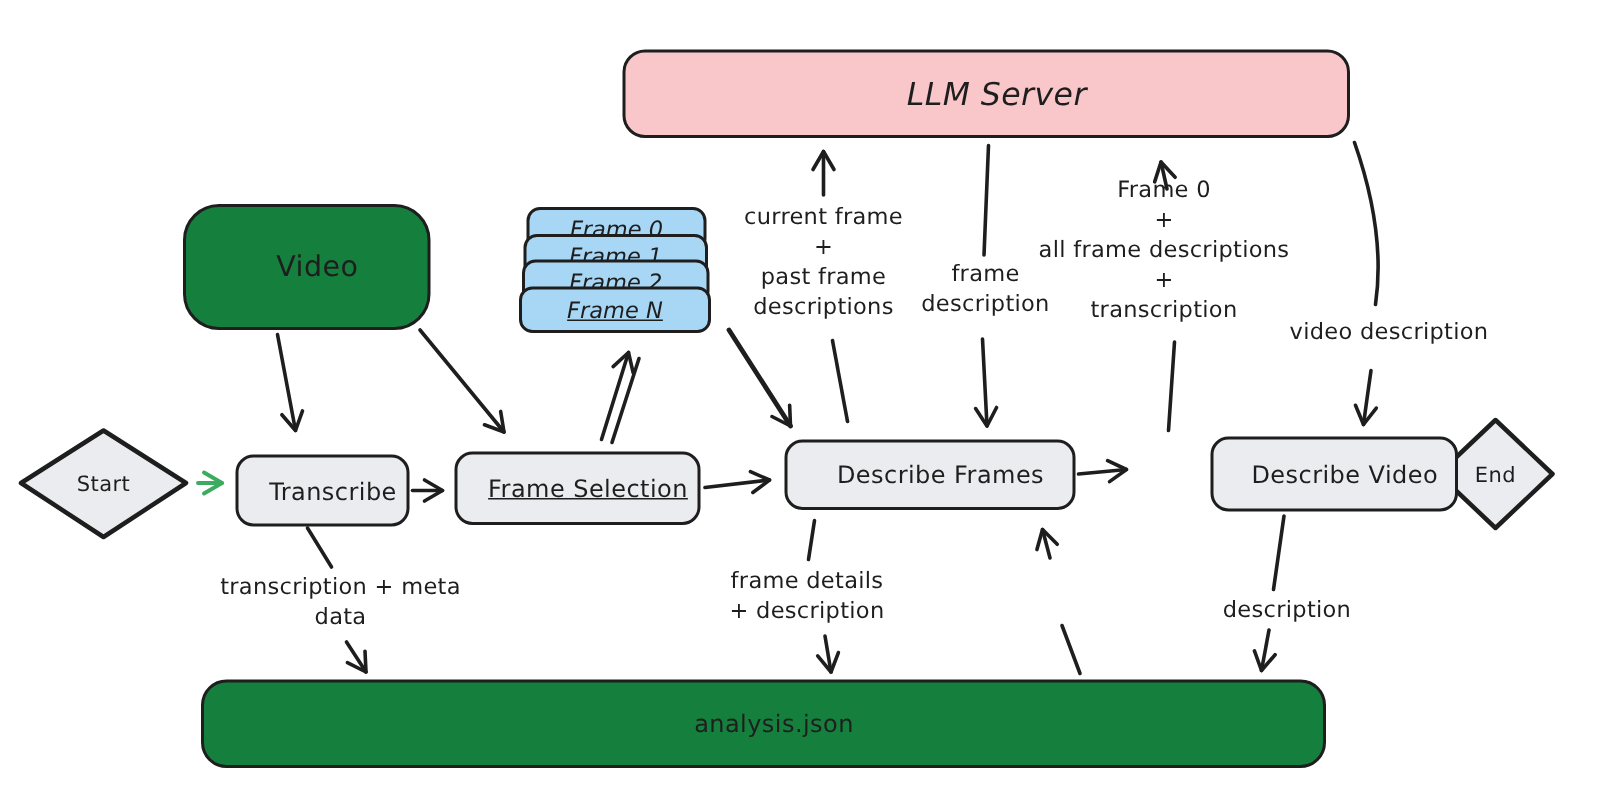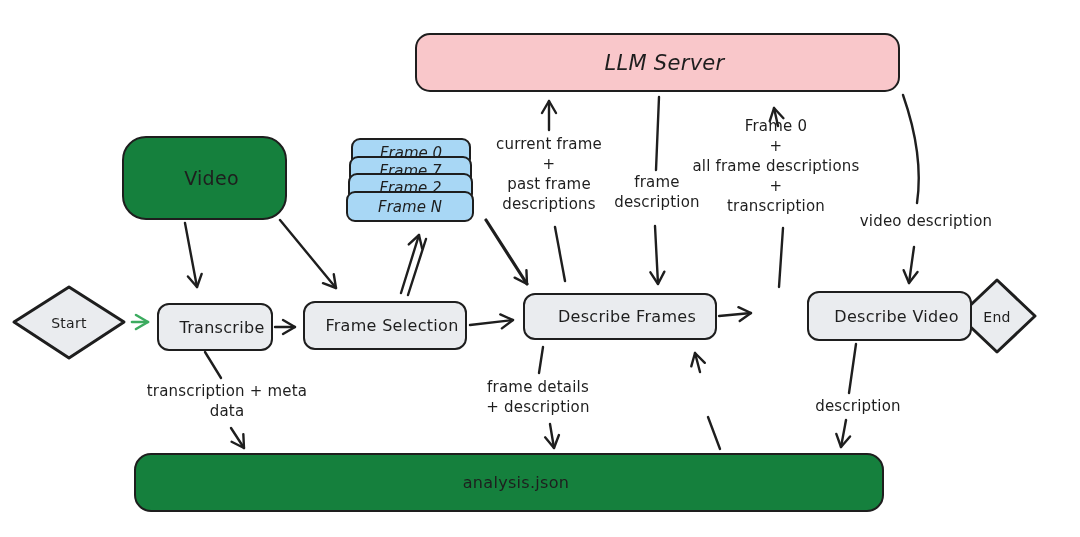--- a/index.html
+++ b/index.html
@@ -80,34 +80,34 @@
   </svg>
 
   <div class="node pink" style="left:415px;top:33px;width:485px;height:59px;">LLM Server</div>
 
   <div class="node yellow video" style="left:122px;top:136px;width:165px;height:84px;">Video</div>
 
   <div class="frame-card" style="left:351px;top:138px;width:120px;height:30px;z-index:1;">
     <span class="lbl">Frame 0</span>
   </div>
   <div class="frame-card" style="left:349px;top:156px;width:123px;height:30px;z-index:2;">
-    <span class="lbl">Frame 7</span>
+    <span class="lbl">Frame 1</span>
   </div>
   <div class="frame-card" style="left:348px;top:173px;width:125px;height:30px;z-index:3;">
     <span class="lbl">Frame 2</span>
   </div>
-  <div class="frame-card" style="left:346px;top:191px;width:128px;height:31px;z-index:4;">
+  <div class="frame-card" style="left:346px;top:191px;width:128px;height:31px;z-index:4;text-decoration:underline;">
     <span class="lbl">Frame N</span>
   </div>
 
   <div class="diamond-label" style="left:14px;top:308px;width:110px;height:30px;">Start</div>
 
   <div class="node rounded" style="left:157px;top:303px;width:116px;height:48px;">Transcribe</div>
 
-  <div class="node rounded" style="left:303px;top:301px;width:164px;height:49px;">Frame Selection</div>
+  <div class="node rounded" style="left:303px;top:301px;width:164px;height:49px;text-decoration:underline;">Frame Selection</div>
 
   <div class="node rounded" style="left:523px;top:293px;width:194px;height:47px;">Describe Frames</div>
 
   <div class="node rounded" style="left:759px;top:291px;width:165px;height:50px;margin-left:48px;">Describe Video</div>
 
   <div class="diamond-label" style="left:957px;top:302px;width:80px;height:30px;">End</div>
 
   <div class="node yellow analysis" style="left:134px;top:453px;width:750px;height:59px;">analysis.json</div>
 
   <div class="edge-label" style="left:474px;top:134px;width:150px;">current frame

